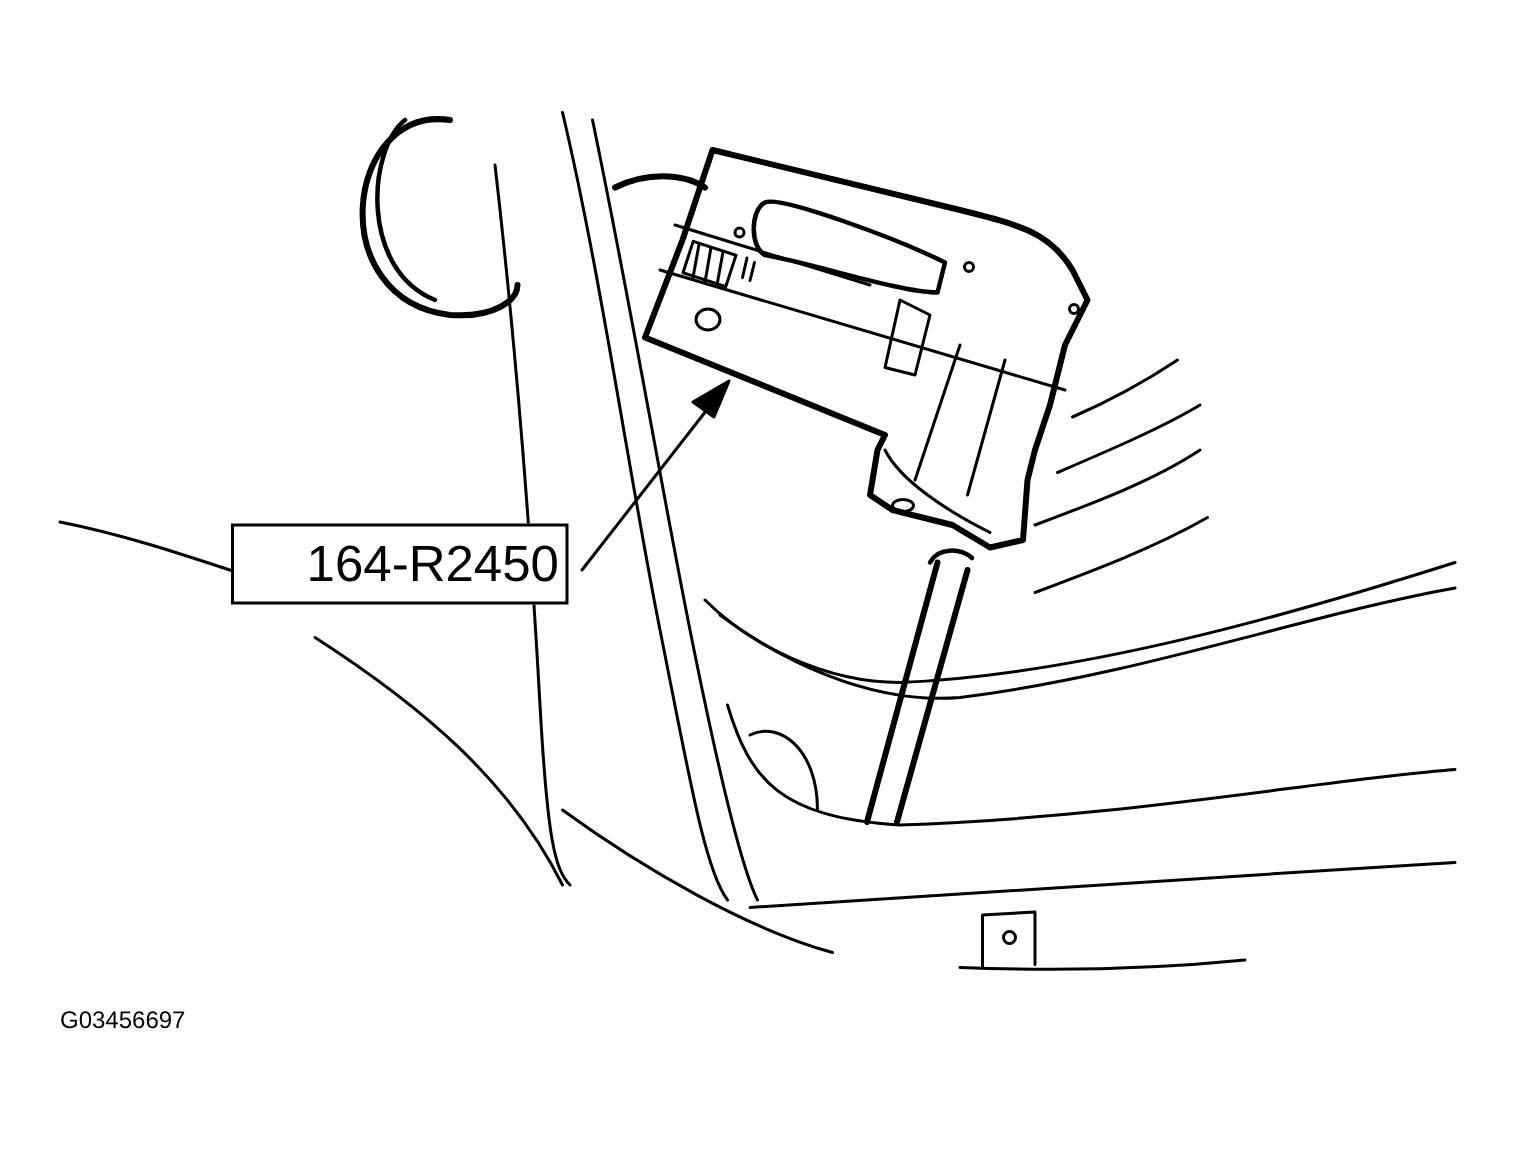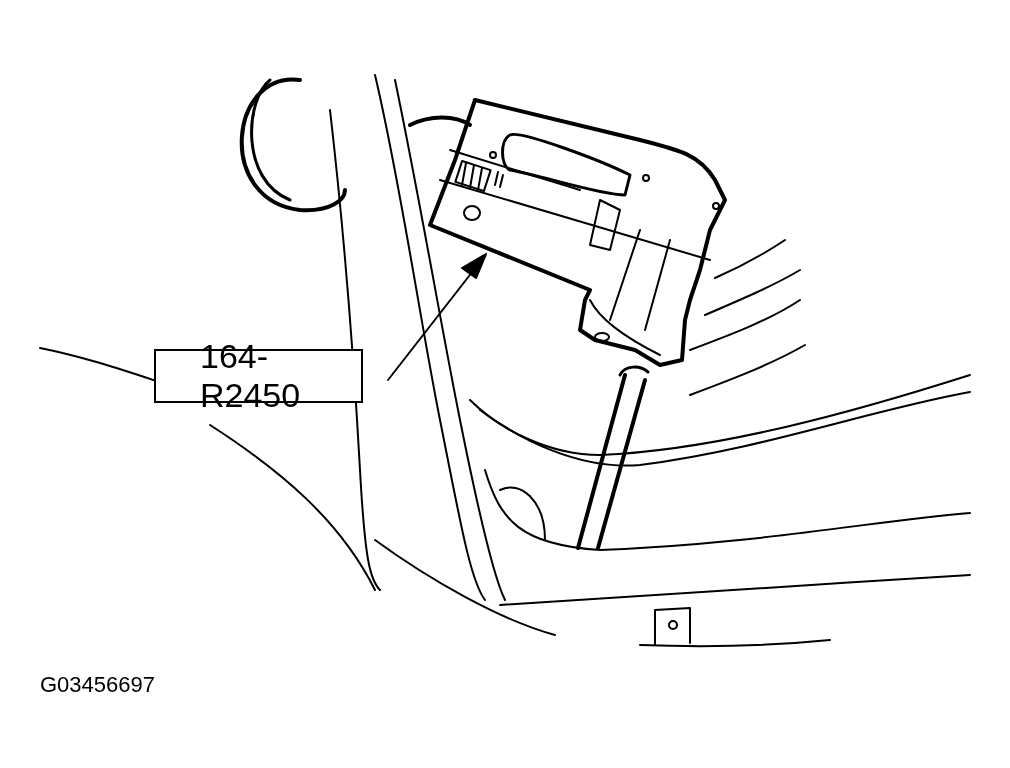--- a/index.html
+++ b/index.html
@@ -1,19 +1,19 @@
 <!DOCTYPE html>
 <html><head>
   <meta charset="utf-8">
   <style>
     html, body { margin:0; padding:0; background:#ffffff; }
     body { width:1010px; height:768px; position:relative; overflow:hidden; font-family:"Liberation Sans", sans-serif; }
     svg.drawing { position:absolute; left:0; top:0; }
-    .callout-box { position:absolute; left:154px; top:349px; width:209px; height:54px; border:2px solid #000; box-sizing:border-box; background:#fff; display:flex; align-items:center; justify-content:center; font-size:34px; color:#000; letter-spacing:0px;padding-left:44px; }
-    .fig-id { position:absolute; left:40px; top:672px; font-size:22px; color:#000; }
+    .callout-box { position:absolute; left:154px; top:349px; width:225px; height:54px; border:2px solid #000; box-sizing:border-box; background:#fff; display:flex; align-items:center; justify-content:center; font-size:34px; color:#000; letter-spacing:0px;padding-left:44px; }
+    .fig-id { position:absolute; left:40px; top:672px; font-size:16px; color:#000; }
   </style>
 </head>
 <body>
 
 <svg class="drawing" width="1010" height="768" viewBox="0 0 1010 768" fill="none" stroke="#000" stroke-linecap="round" stroke-linejoin="round">
 
   <path d="M300 80 C 230 70, 215 200, 300 210 C 330 212, 345 200, 345 190" stroke-width="4"></path>
   <path d="M270 80 C 245 100, 240 180, 290 200" stroke-width="3"></path>
   <path d="M410 125 C 430 115, 455 115, 470 125" stroke-width="4"></path>
 

